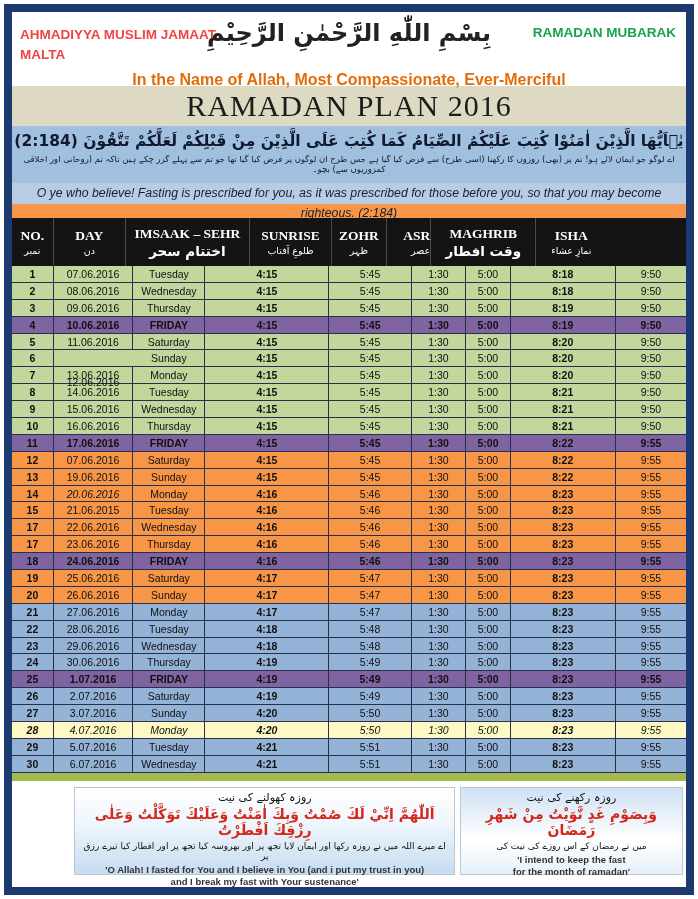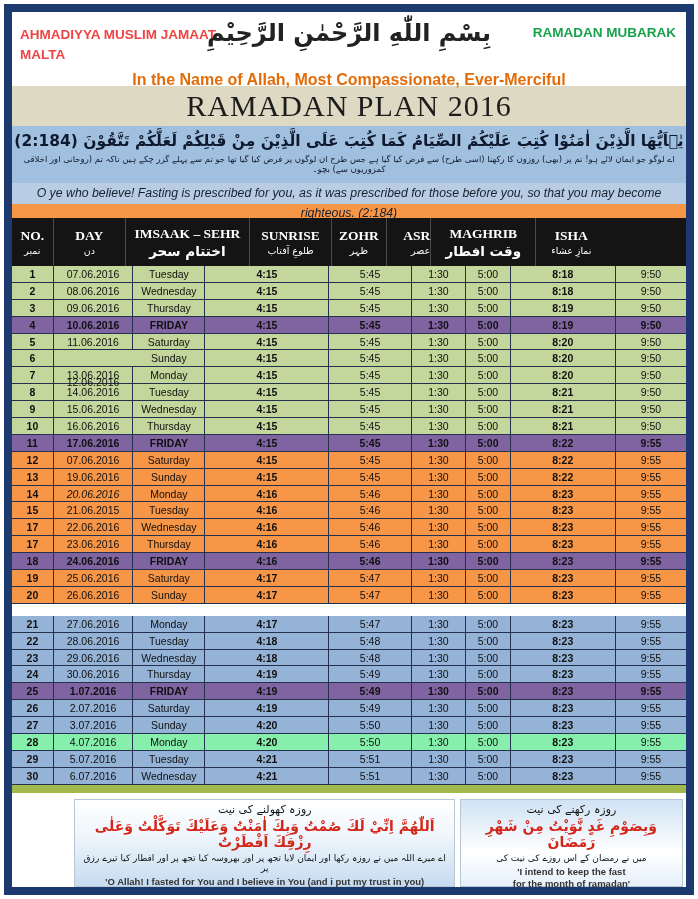--- a/index.html
+++ b/index.html
@@ -341,21 +341,21 @@
             <div class="tcell b" style="width: 6.2%;">20</div>
             <div class="tcell" style="width: 11.8%;">26.06.2016</div>
             <div class="tcell" style="width: 10.7%;">Sunday</div>
             <div class="tcell b" style="width: 18.4%;">4:17</div>
             <div class="tcell" style="width: 12.2%;">5:47</div>
             <div class="tcell" style="width: 8.1%;">1:30</div>
             <div class="tcell" style="width: 6.6%;">5:00</div>
             <div class="tcell b" style="width: 15.6%;">8:23</div>
             <div class="tcell" style="width: 10.4%;">9:55</div>
           </div>
-          <div class="trow" style="background: rgb(149, 179, 215); margin-top: 12px;">
+          <div class="trow" style="background: rgb(149, 179, 215);">
             <div class="tcell b" style="width: 6.2%;">21</div>
             <div class="tcell" style="width: 11.8%;">27.06.2016</div>
             <div class="tcell" style="width: 10.7%;">Monday</div>
             <div class="tcell b" style="width: 18.4%;">4:17</div>
             <div class="tcell" style="width: 12.2%;">5:47</div>
             <div class="tcell" style="width: 8.1%;">1:30</div>
             <div class="tcell" style="width: 6.6%;">5:00</div>
             <div class="tcell b" style="width: 15.6%;">8:23</div>
             <div class="tcell" style="width: 10.4%;">9:55</div>
           </div>
@@ -418,21 +418,21 @@
             <div class="tcell b" style="width: 6.2%;">27</div>
             <div class="tcell" style="width: 11.8%;">3.07.2016</div>
             <div class="tcell" style="width: 10.7%;">Sunday</div>
             <div class="tcell b" style="width: 18.4%;">4:20</div>
             <div class="tcell" style="width: 12.2%;">5:50</div>
             <div class="tcell" style="width: 8.1%;">1:30</div>
             <div class="tcell" style="width: 6.6%;">5:00</div>
             <div class="tcell b" style="width: 15.6%;">8:23</div>
             <div class="tcell" style="width: 10.4%;">9:55</div>
           </div>
-          <div class="trow" style="background: #86efac;">
+          <div class="trow" style="background: #fef9c3; font-style: italic;">
             <div class="tcell b" style="width: 6.2%;">28</div>
             <div class="tcell" style="width: 11.8%;">4.07.2016</div>
             <div class="tcell" style="width: 10.7%;">Monday</div>
             <div class="tcell b" style="width: 18.4%;">4:20</div>
             <div class="tcell" style="width: 12.2%;">5:50</div>
             <div class="tcell" style="width: 8.1%;">1:30</div>
             <div class="tcell" style="width: 6.6%;">5:00</div>
             <div class="tcell b" style="width: 15.6%;">8:23</div>
             <div class="tcell" style="width: 10.4%;">9:55</div>
           </div>

